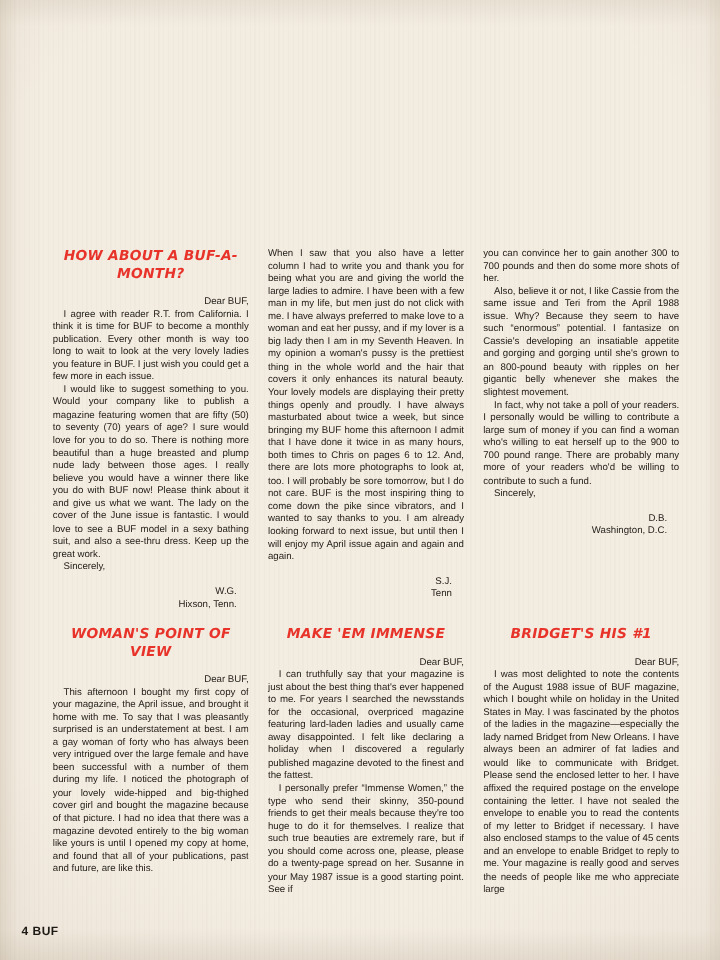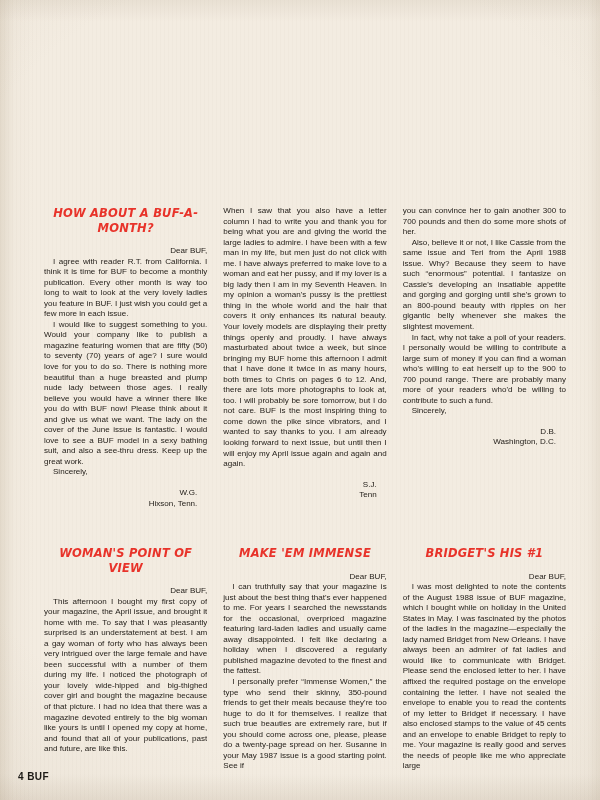--- a/index.html
+++ b/index.html
@@ -116,21 +116,21 @@
   
   .cols {
     position: absolute;
     left: 44px;
     right: 34px;
     display: flex;
     gap: 16px;
     z-index: 2;
   }
   .cols.top    { top: 206px; }
-  .cols.bottom { top: 546px; }
+  .cols.bottom { top: 521px; }
 
   .col {
     flex: 1 1 0;
     min-width: 0;
   }
 
   
   .sec-head {
     font-family: "DejaVu Sans", sans-serif;
     font-weight: 700;

